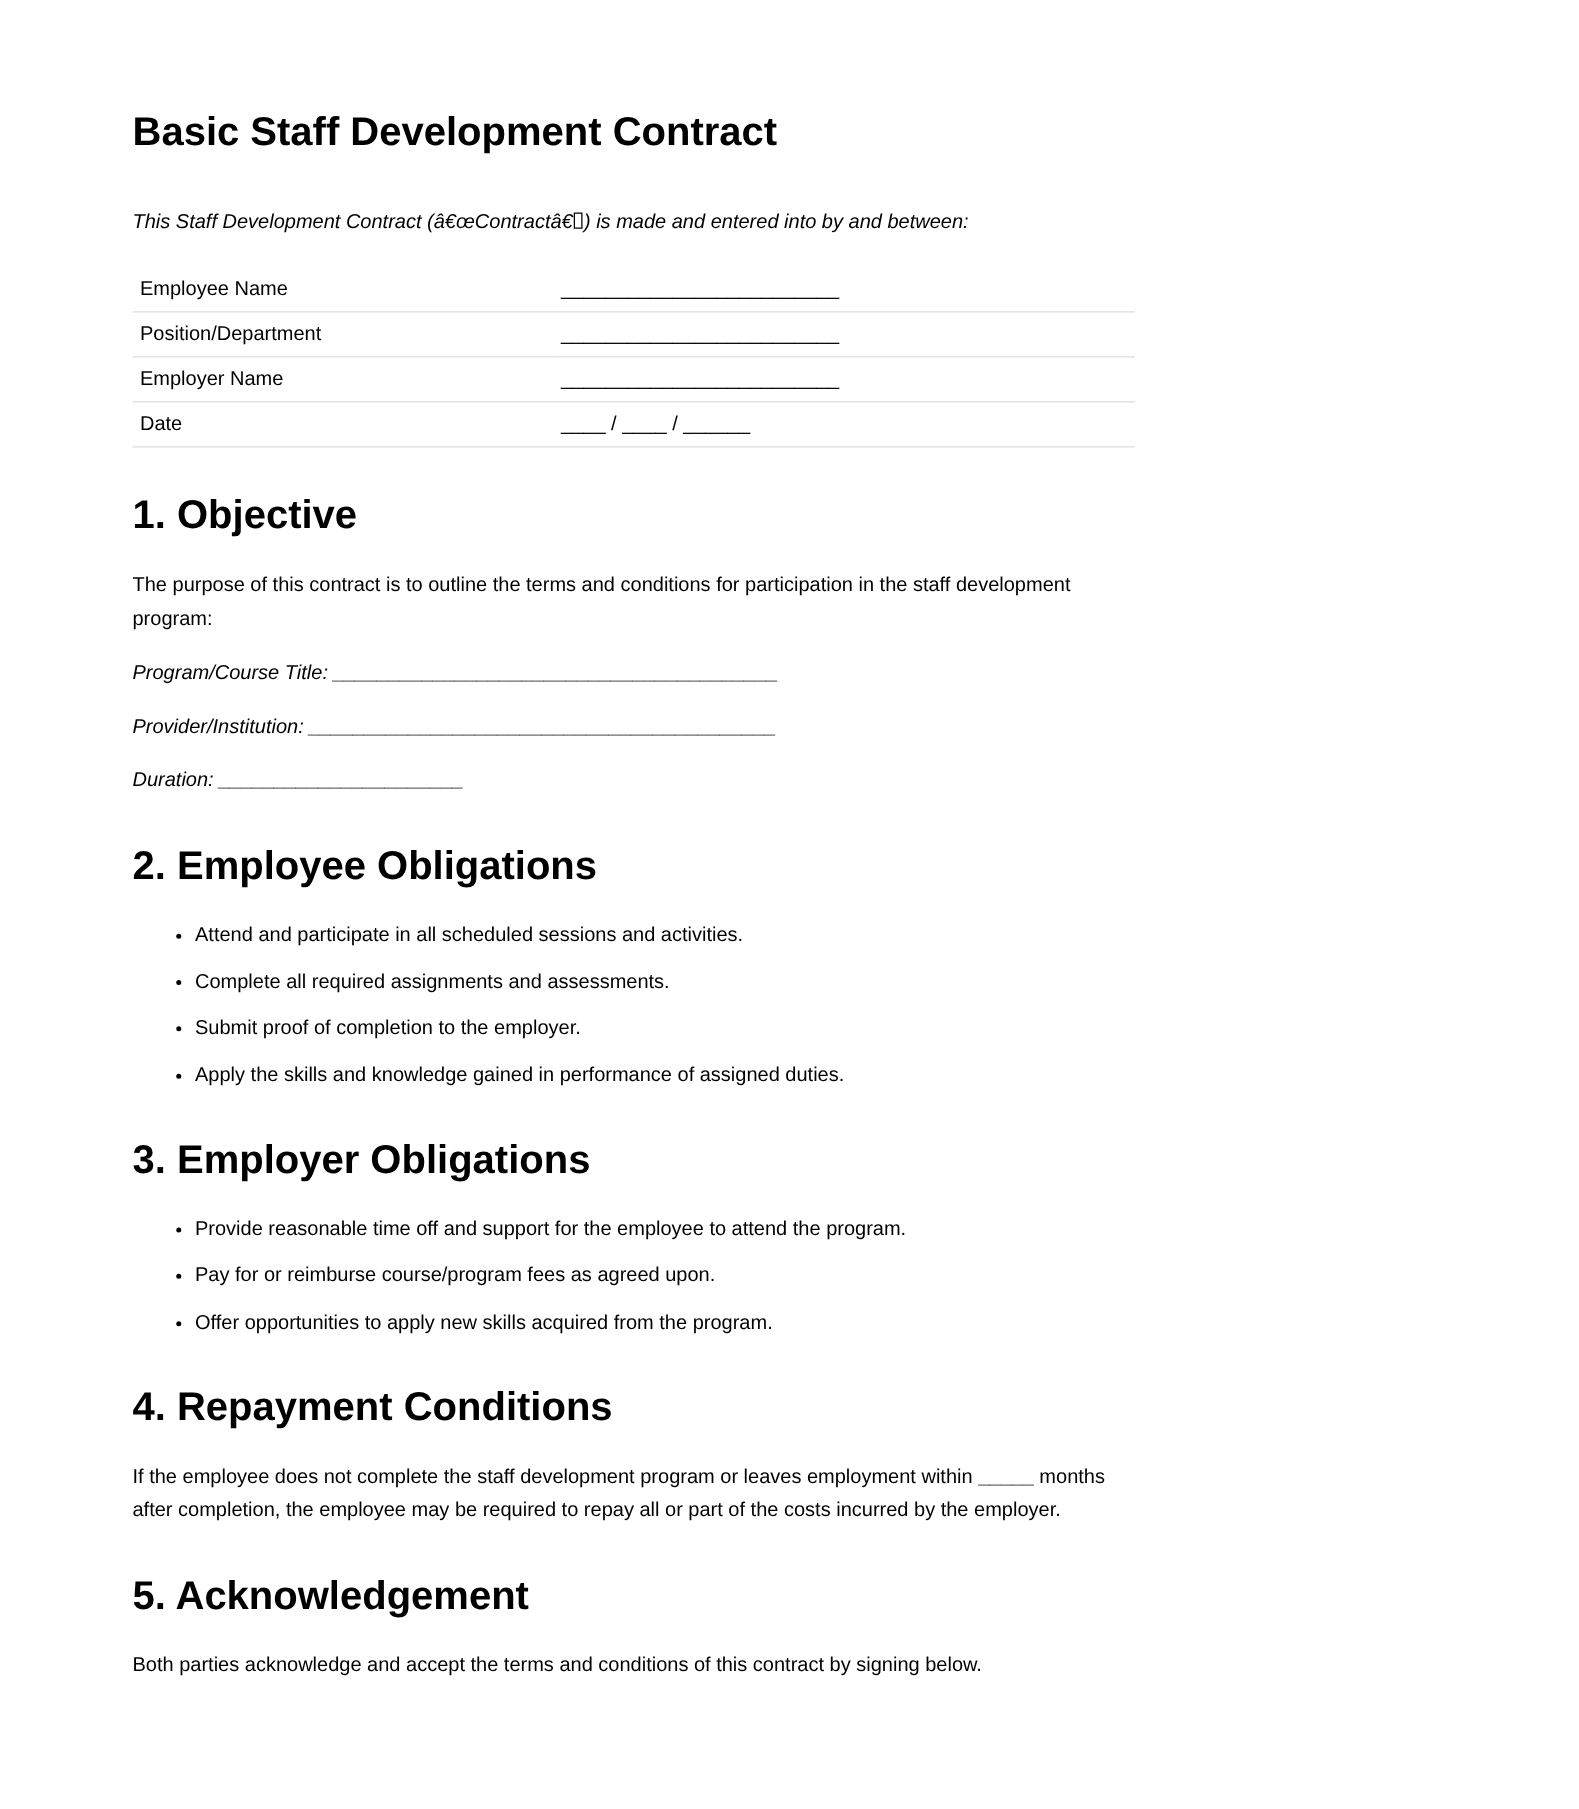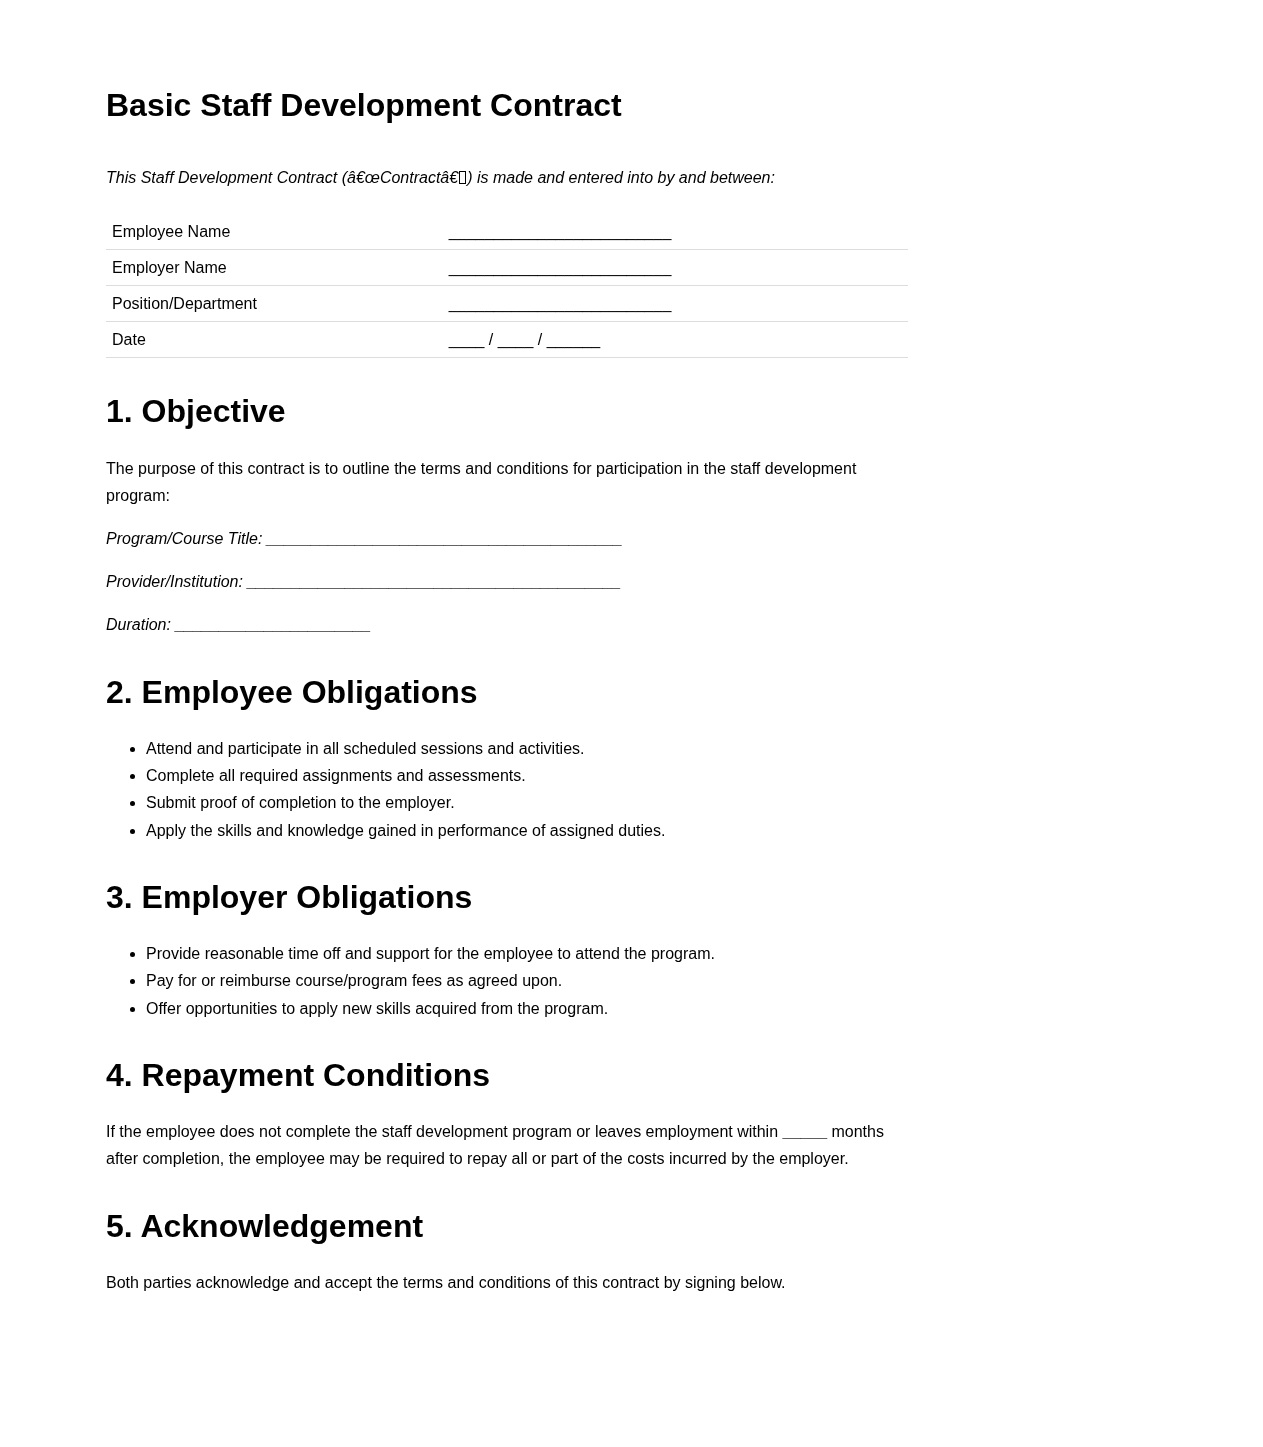--- a/index.html
+++ b/index.html
@@ -43,21 +43,21 @@
   }
   table.parties td.label-cell {
     font-weight: normal;
     width: 42%;
   }
 
   ul.obligations {
     margin: 16px 0;
     padding-left: 40px;
   }
-  ul.obligations li { margin: 0; }
+  ul.obligations li { margin: 10px; }
 
   .field-line em { font-style: italic; }
 
   .tofu {
     display: inline-block;
     width: 7px;
     height: 13px;
     border: 1.5px solid #000000;
     vertical-align: -1px;
     margin: 0 1px;
@@ -74,25 +74,25 @@
 
   <p class="intro"><span>This Staff Development Contract (â€œContractâ€</span><span class="tofu"></span><span>) is made and entered into by and between:</span></p>
 
   <table class="parties">
     <tbody>
       <tr>
         <td class="label-cell">Employee Name</td>
         <td class="value-cell">_________________________</td>
       </tr>
       <tr>
-        <td class="label-cell">Employer Name</td>
+        <td class="label-cell">Position/Department</td>
         <td class="value-cell">_________________________</td>
       </tr>
       <tr>
-        <td class="label-cell">Position/Department</td>
+        <td class="label-cell">Employer Name</td>
         <td class="value-cell">_________________________</td>
       </tr>
       <tr>
         <td class="label-cell">Date</td>
         <td class="value-cell">____ / ____ / ______</td>
       </tr>
     </tbody>
   </table>
 
   <section>

